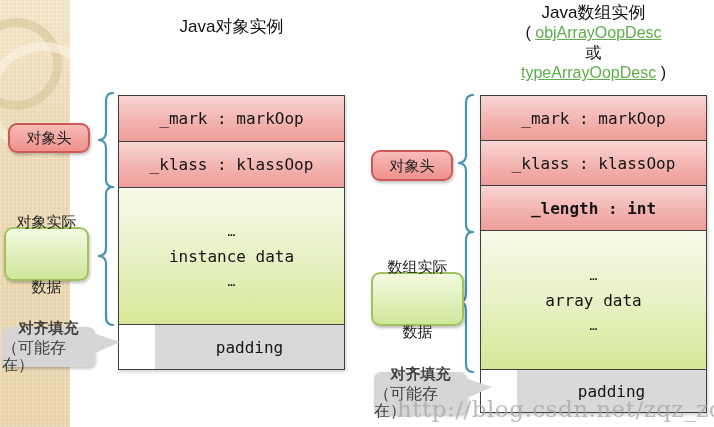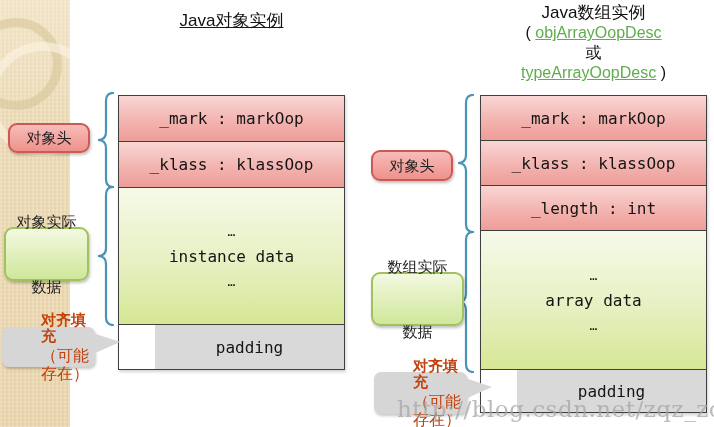--- a/index.html
+++ b/index.html
@@ -46,21 +46,21 @@
   .tag{
     position:absolute;display:flex;flex-direction:column;align-items:center;justify-content:center;
     box-sizing:border-box;border-radius:9px;font-size:15px;color:#222;line-height:1.3;
     box-shadow:1px 2px 3px rgba(0,0,0,.25);text-align:center;
   }
   .tag-pink{background:linear-gradient(180deg,#f7bcb9 0%,#ef918c 100%);border:2px solid #cc5955;}
   .tag-green{background:linear-gradient(180deg,#f3f9e1 0%,#cfe79a 100%);border:2px solid #9fc25e;gap:46px;}
   .bubble{
     position:absolute;background:#d6d6d6;border-radius:7px;box-sizing:border-box;
     display:flex;flex-direction:column;align-items:center;justify-content:center;
-    color:#c2410c;line-height:1.1;box-shadow:1px 2px 3px rgba(0,0,0,.22);padding-left:39px;
+    color:#404040;line-height:1.1;box-shadow:1px 2px 3px rgba(0,0,0,.22);
   }
   .bubble .b1{font-size:15px;font-weight:bold;}
   .bubble .b2{font-size:16px;margin-top:2px;}
   .bubble-tail{
     position:absolute;width:0;height:0;
     border-top:9px solid transparent;border-bottom:12px solid transparent;
     border-left:27px solid #d6d6d6;
   }
   
   .brace{position:absolute;}
@@ -75,21 +75,21 @@
 </head>
 <body>
 
 <div id="stage">
 
   <div class="strip">
     <div class="ring r1"></div>
     <div class="ring r2"></div>
   </div>
 
-  <div class="title-block" style="left:118px;top:10px;width:227px;text-decoration:underline;">
+  <div class="title-block" style="left:118px;top:16px;width:227px;">
     <div class="t">Java对象实例</div>
   </div>
 
   <div class="membox" style="left:118px;top:95px;">
     <div class="mrow row-pink" style="height:46px;">
       <span>_mark : markOop</span>
     </div>
     <div class="mrow row-pink" style="height:46px;">
       <span>_klass : klassOop</span>
     </div>
@@ -130,21 +130,21 @@
     <div class="sub"><span class="glink">typeArrayOopDesc</span><span> )</span></div>
   </div>
 
   <div class="membox" style="left:480px;top:95px;">
     <div class="mrow row-pink" style="height:45px;">
       <span>_mark : markOop</span>
     </div>
     <div class="mrow row-pink" style="height:45px;">
       <span>_klass : klassOop</span>
     </div>
-    <div class="mrow row-pink" style="height:45px;">
+    <div class="mrow row-pink" style="height:45px;font-weight:bold;">
       <span>_length : int</span>
     </div>
     <div class="mrow row-green" style="height:139px;">
       <span class="dots">…</span>
       <span>array data</span>
       <span class="dots">…</span>
     </div>
     <div class="mrow row-gray" style="height:42px;">
       <span>padding</span>
     </div>

